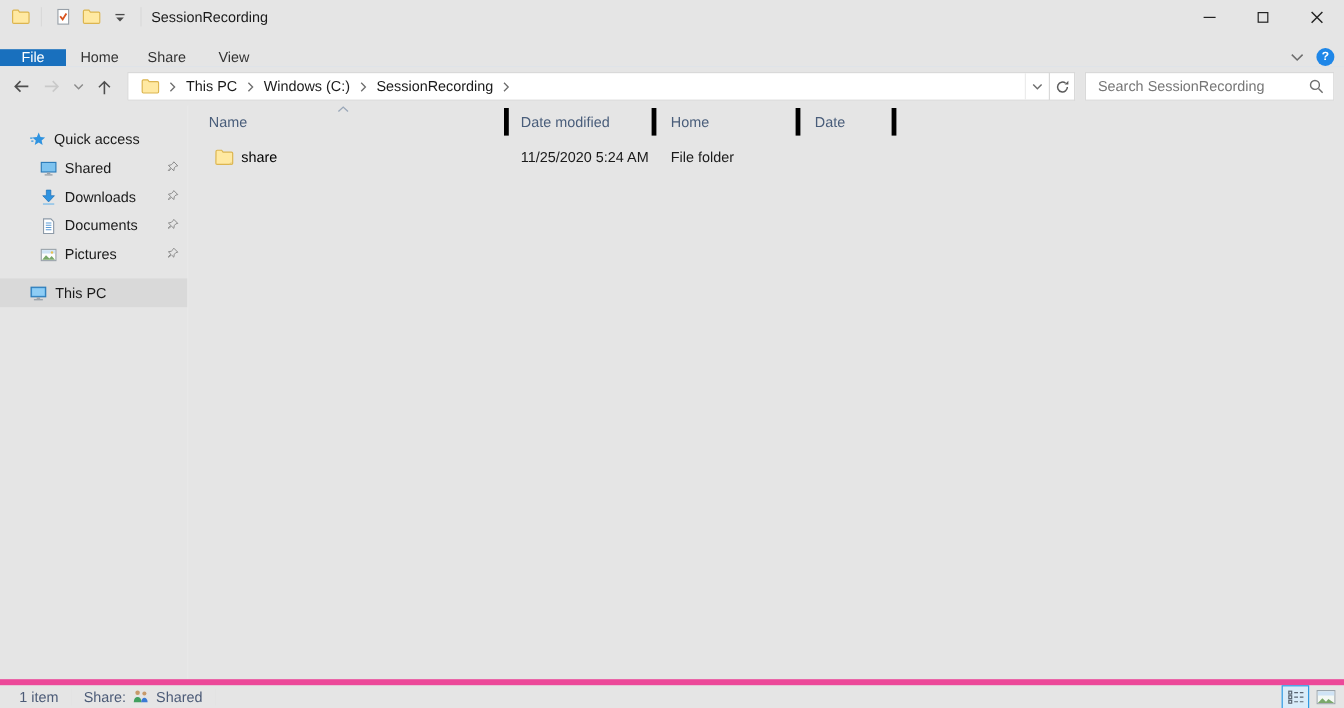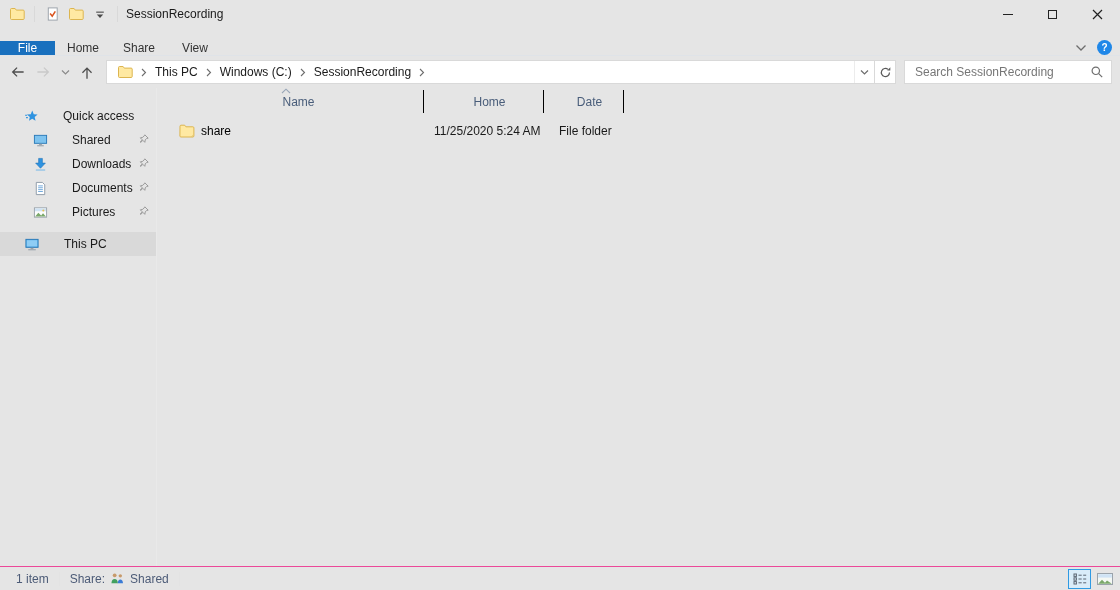--- a/index.html
+++ b/index.html
@@ -37,46 +37,46 @@
   .addr-drop { width:20px; border-left:1px solid #ececec; display:flex; align-items:center; justify-content:center; }
   .refresh-btn { width:21px; height:24px; border:1px solid #d9d9d9; border-left:none; display:flex; align-items:center; justify-content:center; background:#fff; }
   .searchbox { width:208px; height:24px; border:1px solid #d9d9d9; margin-left:8px; display:flex; align-items:center; background:#fff; }
   .searchbox input { flex:1; border:none; outline:none; font-family:"Liberation Sans",sans-serif; font-size:12px; padding:0 4px 0 10px; color:#333; min-width:0; }
   .searchbox input::placeholder { color:#767676; opacity:1; }
   .search-ico { padding-right:7px; display:flex; align-items:center; }
 
   
   .main { flex:1; display:flex; min-height:0; }
   .sidebar { width:157px; border-right:1px solid #e9e9e9; padding-top:16px; flex:0 0 auto; }
-  .side-item { height:24px; display:flex; align-items:center; gap:24px; padding-left:24px; position:relative; }
+  .side-item { height:24px; display:flex; align-items:center; gap:6px; padding-left:24px; position:relative; }
   .side-item.child { padding-left:33px; }
   .side-item.selected { background:#d9d9d9; }
   .side-item .pin { position:absolute; right:7px; top:6px; }
   .side-gap { height:8px; }
   .side-gap2 { height:10px; }
   .side-label { white-space:nowrap; }
 
   .content { flex:1; padding-top:2px; position:relative; }
   .colheaders { display:flex; height:23px; align-items:center; color:#495d7a; }
-  .colh { height:100%; display:flex; align-items:center; border-right:1px solid #000000; position:relative;justify-content:center; }
+  .colh { height:100%; display:flex; align-items:center; border-right:4px solid #000000; position:relative; }
   .colh.name { width:267px; padding-left:17px; }
   .colh.date { width:123px; padding-left:10px; }
   .colh.type { width:120px; padding-left:12px; }
   .colh.size { width:80px;  padding-left:12px; }
   .sort-caret { position:absolute; left:123px; top:-2px; }
 
   .filerow { display:flex; height:22px; align-items:center; margin-top:7px; }
   .cell { display:flex; align-items:center; }
   .cell.name { width:267px; padding-left:21px; gap:6px; color:#000; }
   .cell.date { width:123px; padding-left:10px; color:#1a1a1a; }
   .cell.type { width:120px; padding-left:12px; color:#1a1a1a; }
   .cell.size { width:80px;  padding-left:12px; }
 
   
-  .statusbar { height:24px; border-top:1px solid #ec4899; display:flex; align-items:center; padding:0 4px 0 16px; flex:0 0 auto; color:#4c5b77; }
+  .statusbar { height:24px; border-top:5px solid #ec4899; display:flex; align-items:center; padding:0 4px 0 16px; flex:0 0 auto; color:#4c5b77; }
   .sb-sep { width:1px; height:14px; background:#e3e3e3; margin:0 10px; }
   .state-group { display:flex; align-items:center; gap:4px; }
   .view-toggles { margin-left:auto; display:flex; align-items:center; gap:2px; }
   .vt-btn { width:23px; height:20px; display:flex; align-items:center; justify-content:center; border:1px solid transparent; }
   .vt-btn.active { border:1px solid #2f9ae3; background:#d9ecf9; }
 
   svg { display:block; }
 </style>
 </head>
 <body>
@@ -294,20 +294,23 @@
 
     <div class="content">
       <div class="colheaders">
         <div class="colh name">
           <span>Name</span>
           <span class="sort-caret">
             <svg width="12" height="6" viewBox="0 0 12 6">
                 <path d="M2 5 6 1.2 10 5" fill="none" stroke="#9aa7b8" stroke-width="1.1"></path>
               </svg>
           </span>
+        </div>
+        <div class="colh date">
+          <span>Date modified</span>
         </div>
         <div class="colh type">
           <span>Home</span>
         </div>
         <div class="colh size">
           <span>Date</span>
         </div>
       </div>
 
       <div class="filerow">

